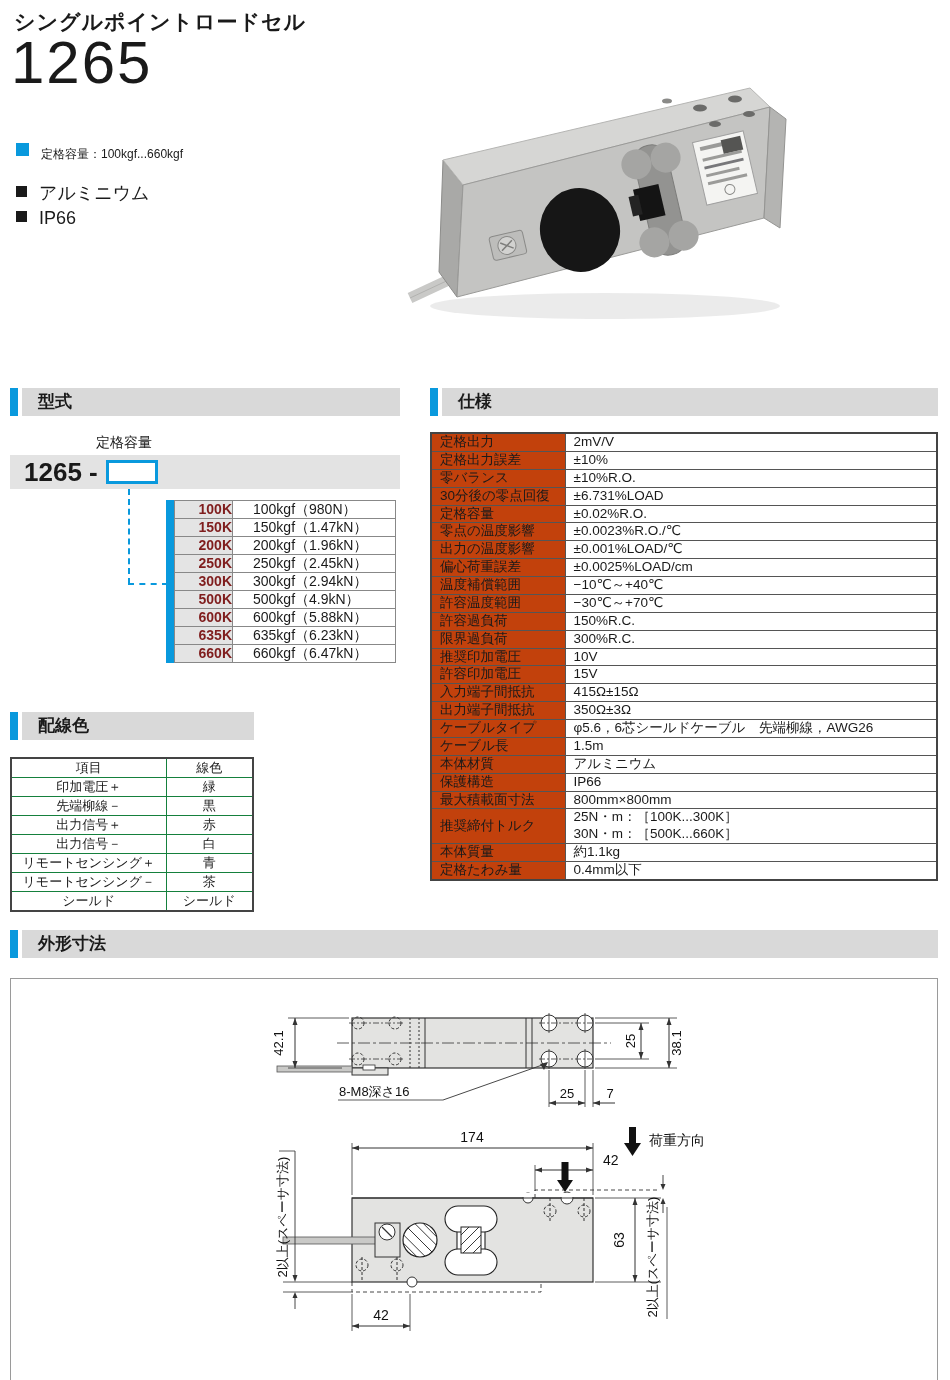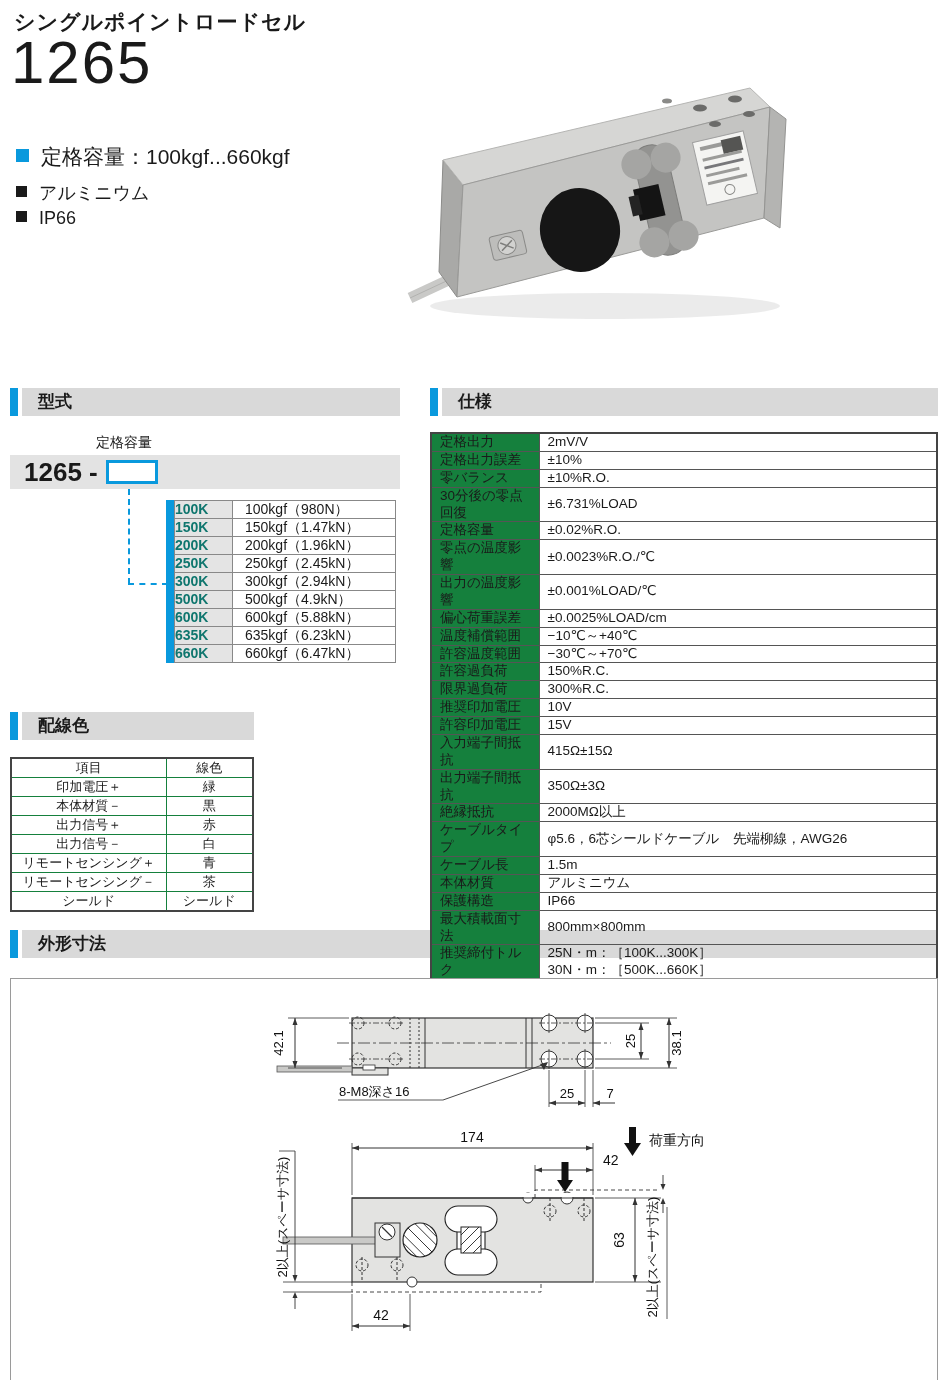--- a/index.html
+++ b/index.html
@@ -5,21 +5,21 @@
   * { margin:0; padding:0; box-sizing:border-box; }
   html,body { background:#fff; }
   .page {
     position:relative; width:950px; height:1380px; background:#fff;
     font-family:"Liberation Sans","DejaVu Sans",sans-serif; color:#1a1a1a;
     overflow:hidden;
   }
   
   .prod-type { position:absolute; left:14px; top:8px; font-size:21px; font-weight:bold; letter-spacing:1px; }
   .prod-model { position:absolute; left:11px; top:28px; font-size:60px; font-weight:400; letter-spacing:2px; }
-  .feature { position:absolute; left:16px; font-size:21px; }
+  .feature { position:absolute; left:16px; font-size:12px; }
   .feature .sq { display:inline-block; vertical-align:2px; margin-right:12px; }
   .sq-blue { width:13px; height:13px; background:#0999dd; }
   .sq-black { width:11px; height:11px; background:#1a1a1a; }
   .f1 { top:143px; }
   .f2 { top:181px; font-size:18px; }
   .f3 { top:208px; font-size:18px; }
   .photo { position:absolute; left:405px; top:48px; }
   
   .sec-header { position:absolute; height:28px; display:flex; }
   .sec-header .accent { width:8px; height:28px; background:#0999dd; }
@@ -34,26 +34,26 @@
   .model-strip { position:absolute; left:10px; top:455px; width:390px; height:34px; background:#e3e3e3; }
   .model-prefix { position:absolute; left:24px; top:455px; line-height:34px; font-size:26px; font-weight:800; }
   .cap-box { position:absolute; left:106px; top:460px; width:52px; height:24px; background:#fff; border:3px solid #0999dd; }
   .dash-v { position:absolute; left:128px; top:489px; height:95px; width:0; border-left:2px dashed #0999dd; }
   .dash-h { position:absolute; left:128px; top:583px; width:40px; height:0; border-top:2px dashed #0999dd; }
   .model-table-wrap { position:absolute; left:166px; top:500px; width:230px; }
   .model-table-wrap .blue-bar { position:absolute; left:0; top:0; bottom:0; width:8px; background:#0999dd; }
   table { border-collapse:collapse; }
   .model-table { margin-left:8px; width:222px; }
   .model-table td { border:1px solid #888; height:18px; font-size:14px; line-height:1.1; }
-  .model-table td.code { width:58px; background:#e4e4e4; color:#0f766e; font-weight:bold; text-align:left; }
-  .model-table td.val { padding-left:12px; }
+  .model-table td.code { width:58px; background:#e4e4e4; color:#7f1d1d; font-weight:bold; text-align:right; }
+  .model-table td.val { padding-left:20px; }
   
   .spec-table { position:absolute; left:430px; top:432px; width:508px; border:2px solid #444; }
   .spec-table td { border:1px solid #555; font-size:13.5px; height:17px; line-height:1.25; padding:0 8px; }
-  .spec-table td.lab { width:108px; background:#15803d; }
+  .spec-table td.lab { width:134px; background:#c2410c; }
   
   .wire-table { position:absolute; left:10px; top:757px; width:244px; border:2px solid #444; }
   .wire-table td { border:1px solid #15803d; font-size:13px; height:16px; text-align:center; }
   .wire-table td.c1 { width:155px; }
   
   .draw-box { position:absolute; left:10px; top:978px; width:928px; height:479px; border:1px solid #9a9a9a; background:#fff; }
   svg text { font-family:"Liberation Sans","DejaVu Sans",sans-serif; fill:#111; }
 </style>
 </head>
 <body>
@@ -244,24 +244,20 @@
         </tr>
     <tr>
           <td class="lab">入力端子間抵抗</td>
           <td>415Ω±15Ω</td>
         </tr>
     <tr>
           <td class="lab">出力端子間抵抗</td>
           <td>350Ω±3Ω</td>
         </tr>
     <tr>
-          <td class="lab">絶縁抵抗</td>
-          <td>2000MΩ以上</td>
-        </tr>
-    <tr>
           <td class="lab">ケーブルタイプ</td>
           <td>φ5.6，6芯シールドケーブル　先端柳線，AWG26</td>
         </tr>
     <tr>
           <td class="lab">ケーブル長</td>
           <td>1.5m</td>
         </tr>
     <tr>
           <td class="lab">本体材質</td>
           <td>アルミニウム</td>
@@ -296,21 +292,21 @@
     <tbody>
         <tr>
           <td class="c1">項目</td>
           <td>線色</td>
         </tr>
     <tr>
           <td class="c1">印加電圧＋</td>
           <td>緑</td>
         </tr>
     <tr>
-          <td class="c1">本体材質－</td>
+          <td class="c1">先端柳線－</td>
           <td>黒</td>
         </tr>
     <tr>
           <td class="c1">出力信号＋</td>
           <td>赤</td>
         </tr>
     <tr>
           <td class="c1">出力信号－</td>
           <td>白</td>
         </tr>

